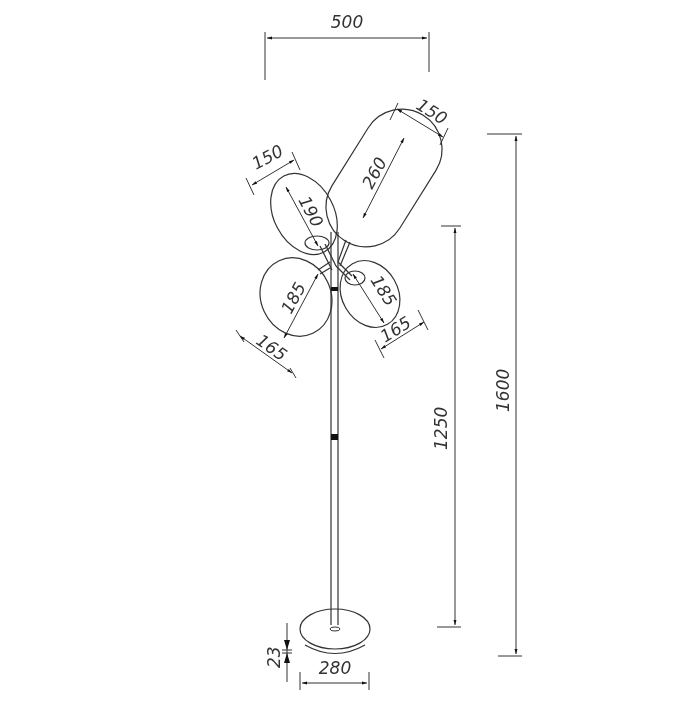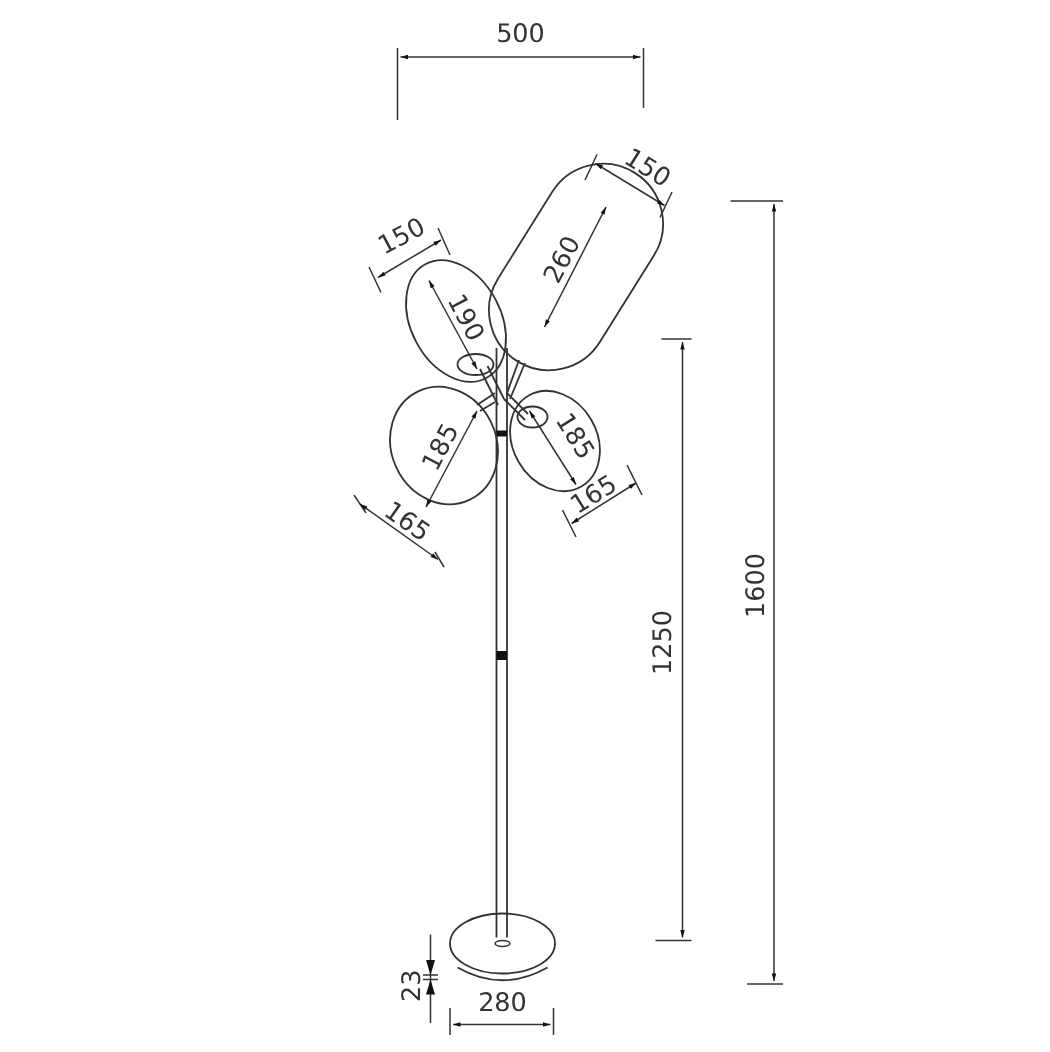--- a/index.html
+++ b/index.html
@@ -1,16 +1,16 @@
 <!DOCTYPE html>
 <html><head>
 <meta charset="utf-8">
 <style>
   html,body{margin:0;padding:0;background:#fff;}
-  #stage{position:relative;width:700px;height:701px;overflow:hidden;background:#fff;}
+  #stage{position:relative;width:700px;height:701px;overflow:hidden;background:#fff;font-style:italic;}
   svg{position:absolute;left:0;top:0;}
   .ln{stroke:#333;stroke-width:1.2;fill:none;}
   .dim{stroke:#333;stroke-width:1;fill:none;}
   .lbl{font-family:"DejaVu Sans",sans-serif;font-size:17px;fill:#333;}
 </style>
 </head>
 <body>
 
 <div id="stage">
 <svg width="700" height="701" viewBox="0 0 700 701">

